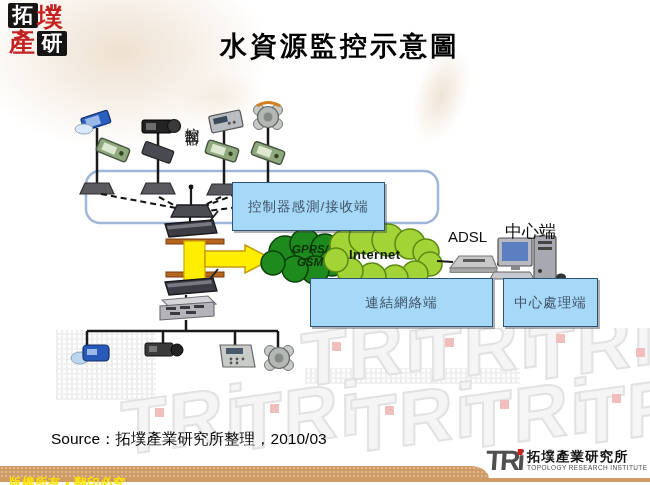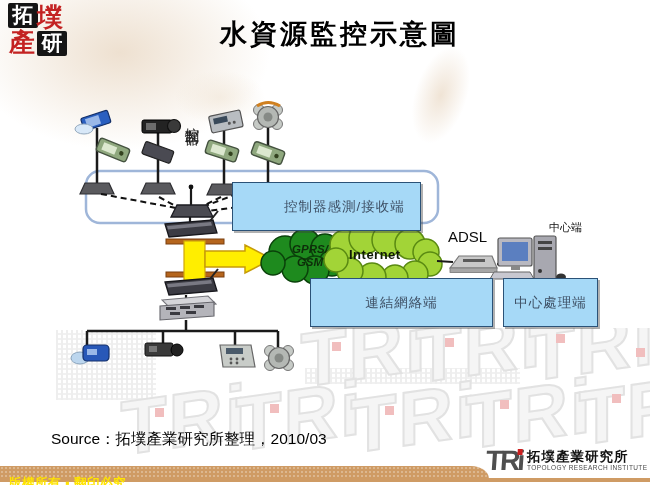--- a/index.html
+++ b/index.html
@@ -25,38 +25,38 @@
       background:repeating-linear-gradient(90deg,#e9e9e9 0 2px,transparent 2px 5px),
                  repeating-linear-gradient(0deg,#ededed 0 2px,transparent 2px 5px);}
 
   
   .corner-logo{z-index:5;}
   .lg-cell{position:absolute;font-family:"Liberation Serif","DejaVu Serif",serif;font-weight:bold;
            text-align:center;}
   .lg-black{width:30px;height:25px;background:#151515;color:#fff;font-size:21px;line-height:25px;
             border-radius:2px;}
   .lg-red{color:#c32222;font-size:26px;line-height:26px;}
-  .page-title{left:30px;right:0;top:16px;text-align:center;z-index:5;
+  .page-title{left:30px;right:0;top:28px;text-align:center;z-index:5;
               font-family:"Liberation Serif","DejaVu Serif",serif;font-weight:600;
               font-size:27px;letter-spacing:3px;color:#000;}
 
   
   svg.diagram{position:absolute;left:0;top:0;width:650px;height:485px;z-index:1;}
   .bluebox{position:absolute;z-index:2;background:#a6d9f7;border:1.5px solid #2b5277;
            box-shadow:2px 2px 0 rgba(60,60,60,.4);display:flex;align-items:center;justify-content:center;
            font-size:13.5px;color:#3f5166;letter-spacing:1px;}
   .lbl{position:absolute;z-index:2;color:#0c0c0c;}
   .lbl-controller{left:182px;top:116px;writing-mode:vertical-rl;text-orientation:upright;
                   font-size:14.5px;letter-spacing:2px;color:#1c1c1c;}
   .lbl-gprs{left:280px;top:243px;width:60px;text-align:center;font-style:italic;font-weight:bold;
             font-size:11.5px;line-height:12.5px;color:#0e2e0a;}
   .lbl-internet{left:349px;top:247px;width:74px;text-align:left;font-weight:bold;
                 font-size:13px;letter-spacing:.5px;color:#101a06;}
   .lbl-adsl{left:448px;top:228px;font-size:15px;}
-  .lbl-center{left:505px;top:220px;font-size:11px;margin-left:44px;}
+  .lbl-center{left:505px;top:220px;font-size:17px;}
 
   
   .source-line{left:15px;top:429px;z-index:2;font-size:15.5px;color:#000;margin-left:36px;}
   .bar-thick{left:0;top:466px;width:489px;height:15.5px;z-index:3;background:#cf9b64;
              border-top-right-radius:18px 13px;
              background-image:radial-gradient(rgba(255,255,255,.28) 1px,transparent 1.2px);
              background-size:4px 4px;}
   .bar-thin{left:0;top:477.5px;width:650px;height:4px;z-index:3;background:#cf9b64;}
   .copyright{left:9px;top:475px;z-index:4;font-size:12.5px;font-weight:bold;color:#ffe400;
              letter-spacing:.5px;}
@@ -278,21 +278,21 @@
       <rect x="534" y="236" width="22" height="44" rx="2" fill="#a8a8b0" stroke="#555" stroke-width="1.2"></rect>
       <rect x="538" y="241" width="14" height="3" fill="#444"></rect>
       <rect x="538" y="247" width="14" height="3" fill="#444"></rect>
       <circle cx="540" cy="271" r="2" fill="#333"></circle>
       <ellipse cx="561" cy="277" rx="5" ry="3.5" fill="#333"></ellipse>
     </g>
   </svg>
 
   <div class="lbl lbl-controller">控制器</div>
 
-  <div class="bluebox" style="left:232px;top:182px;width:151px;height:47px;padding-left:36px;">控制器感測/接收端</div>
+  <div class="bluebox" style="left:232px;top:182px;width:151px;height:47px;">控制器感測/接收端</div>
   <div class="bluebox" style="left:503px;top:278px;width:93px;height:47px;">中心處理端</div>
   <div class="bluebox" style="left:310px;top:278px;width:181px;height:47px;">連結網絡端</div>
 
   <div class="lbl lbl-gprs">
     <div>GPRS/</div>
     <div>GSM</div>
   </div>
   <div class="lbl lbl-internet">Internet</div>
   <div class="lbl lbl-adsl">ADSL</div>
   <div class="lbl lbl-center">中心端</div>

